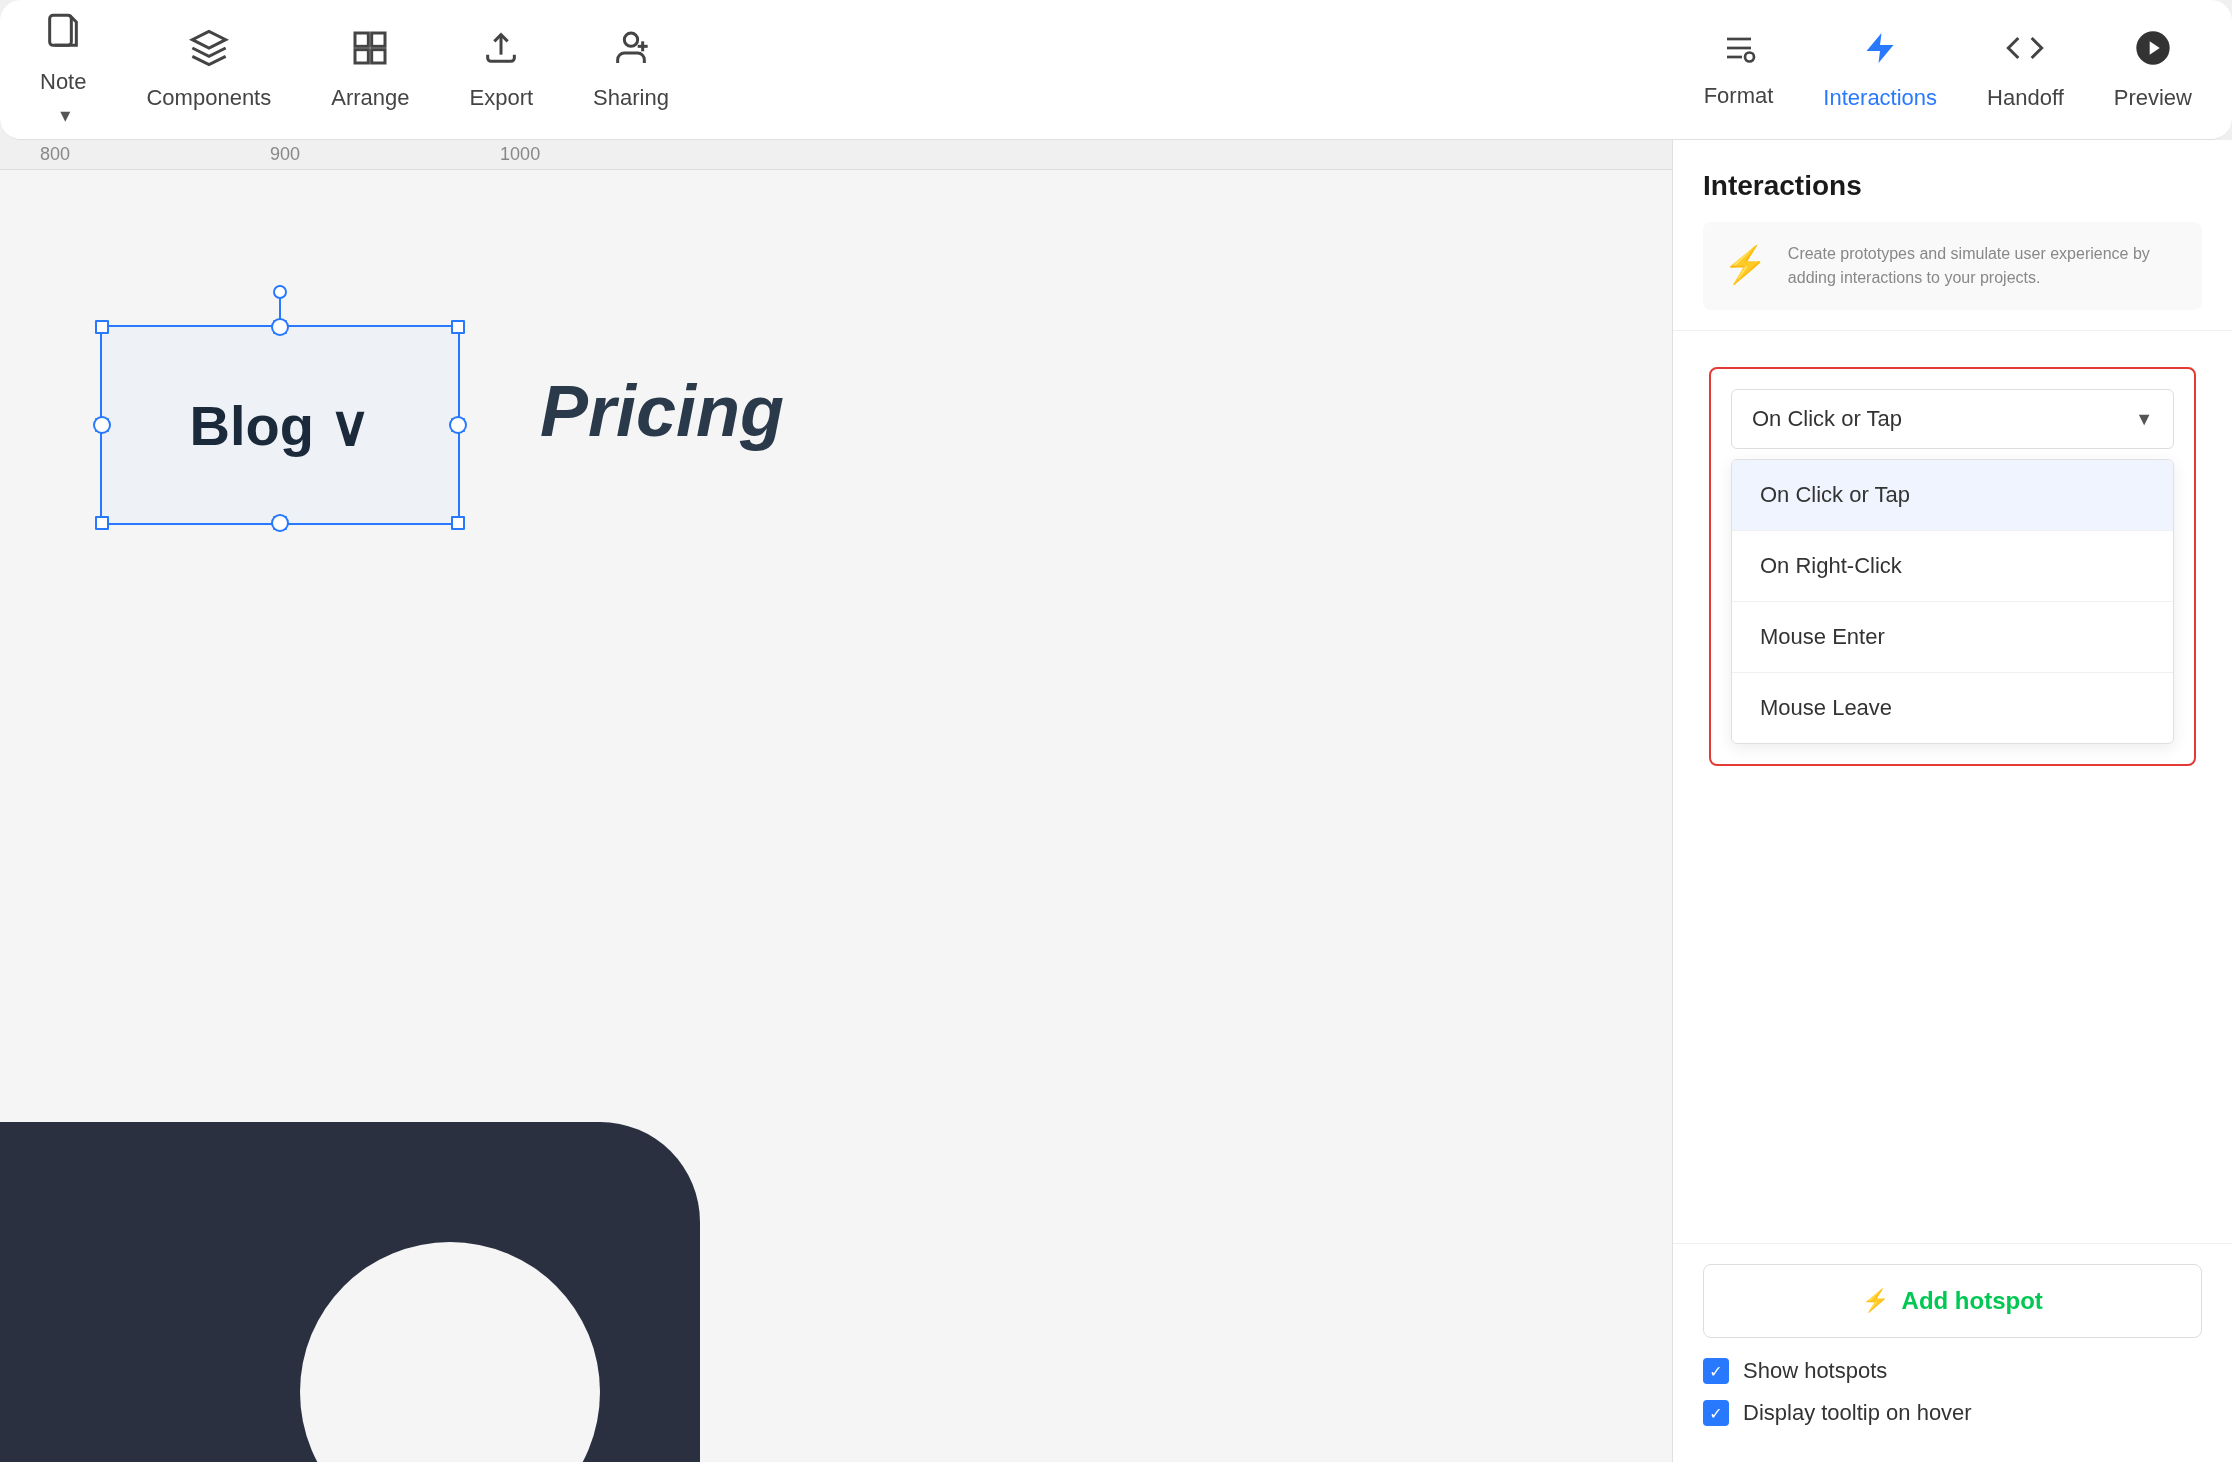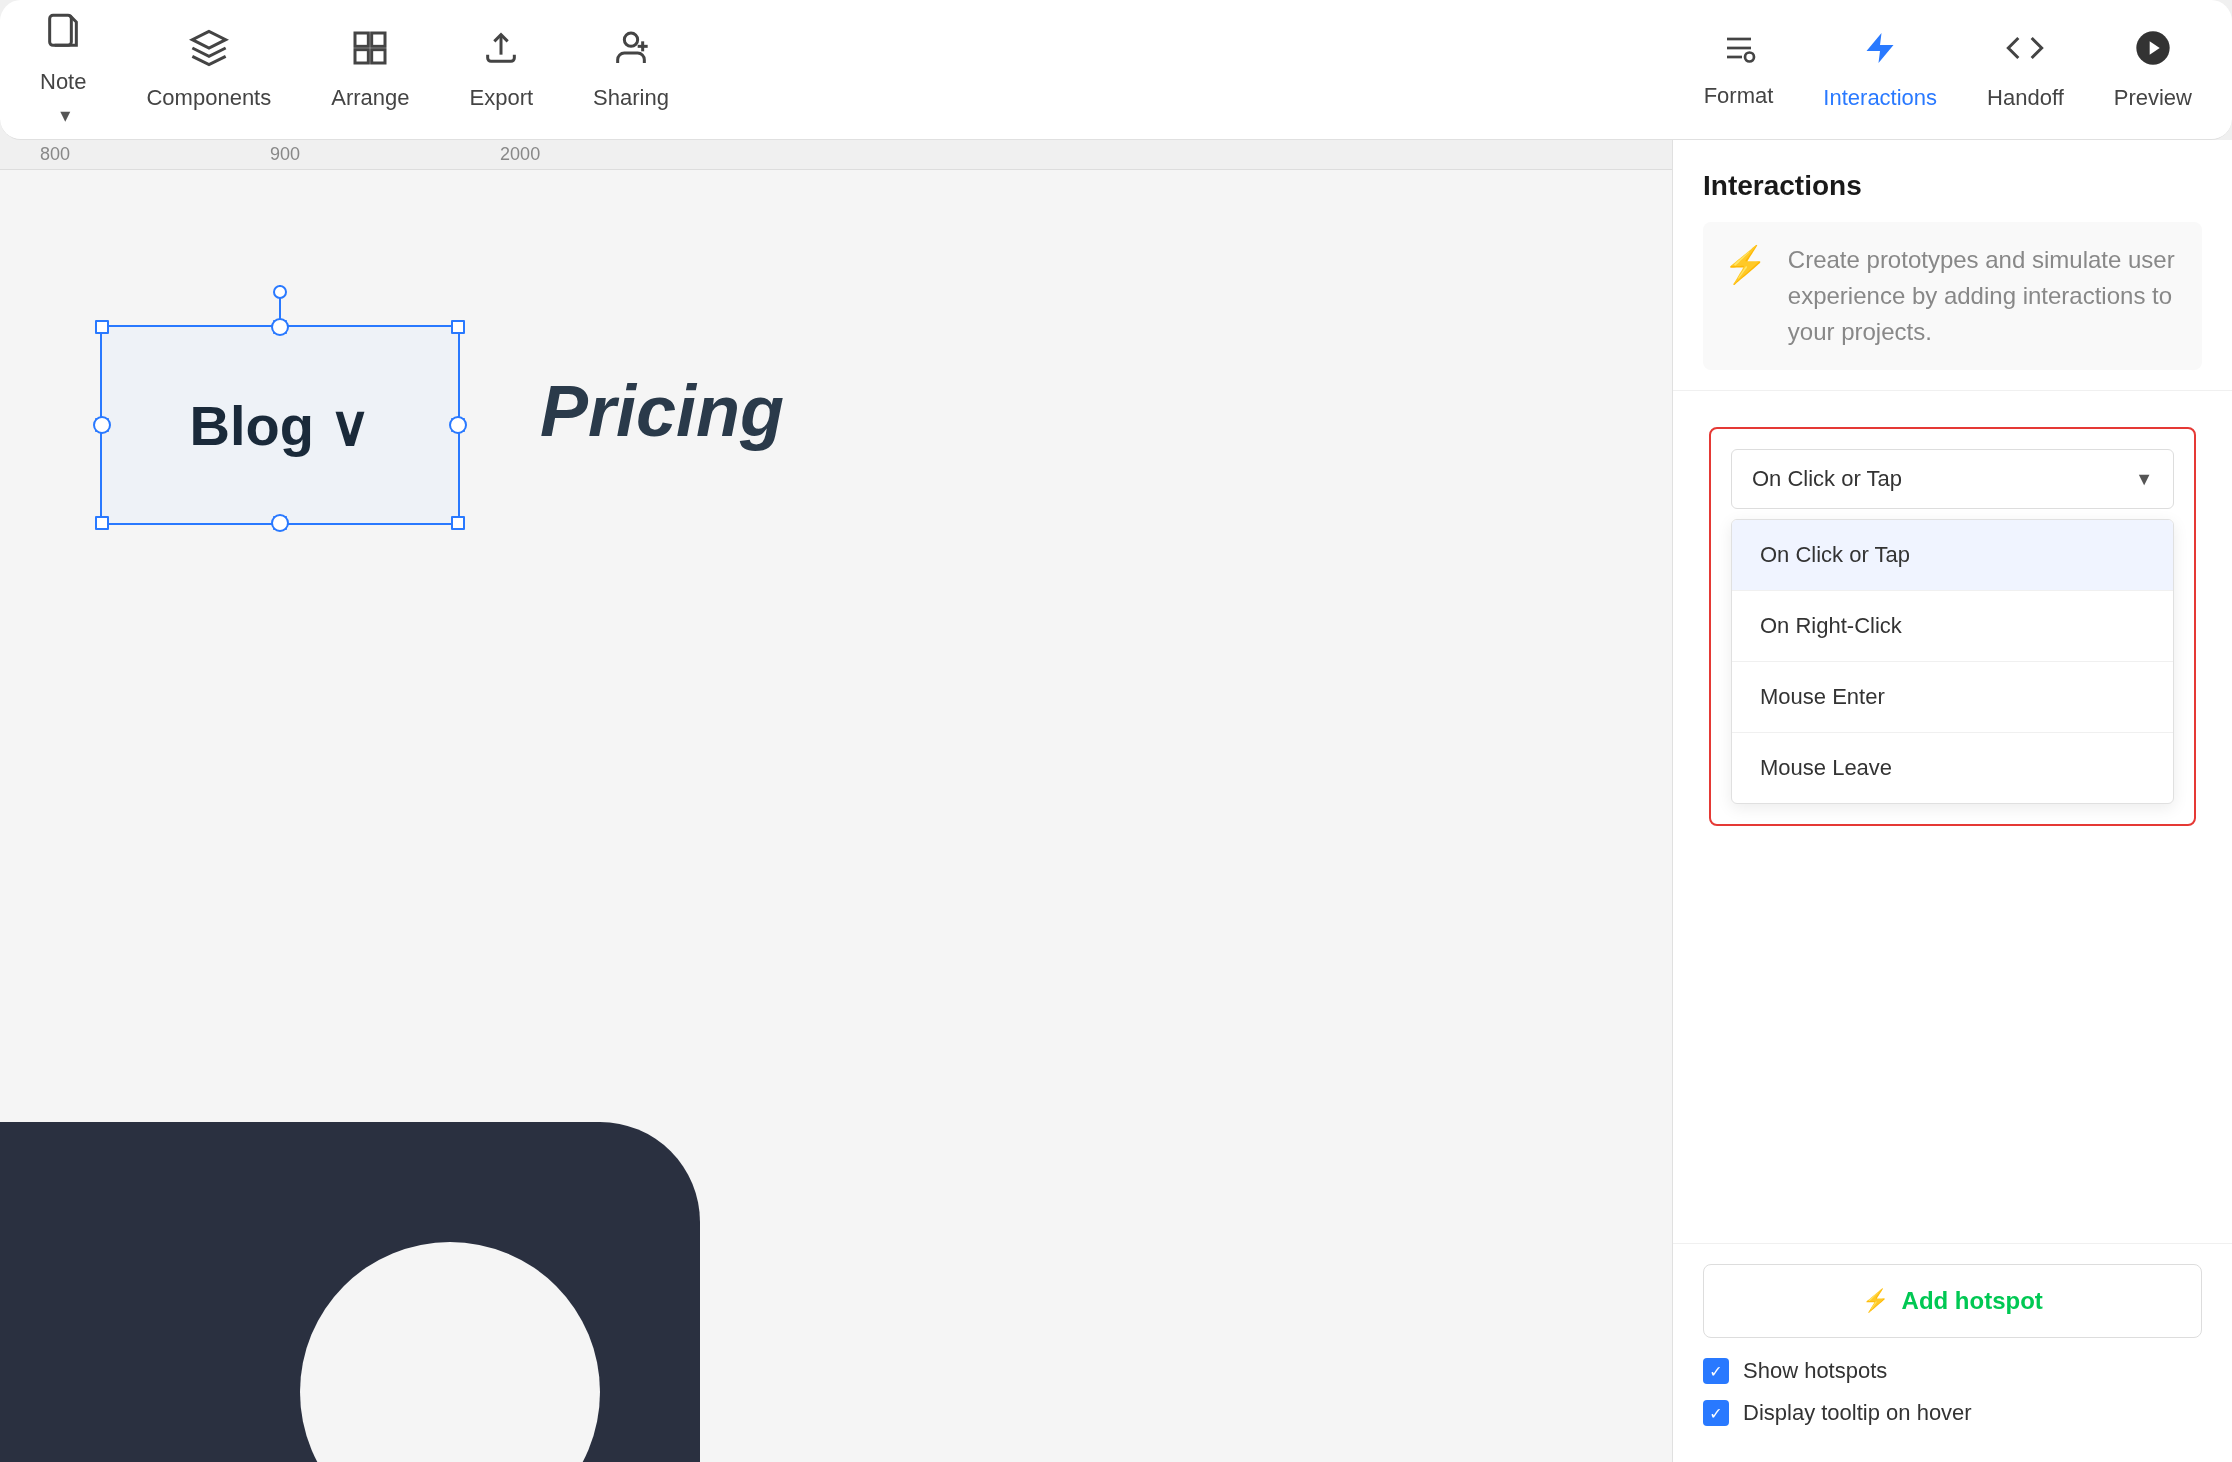--- a/index.html
+++ b/index.html
@@ -239,21 +239,21 @@
       background: #f9f9f9;
       border-radius: 8px;
     }
     .info-icon {
       font-size: 36px;
       color: #00c853;
       flex-shrink: 0;
       margin-top: 2px;
     }
     .info-text {
-      font-size: 24px;
+      font-size: 16px;
       color: #888;
       line-height: 1.5;
     }
 
     
     .dropdown-section {
       border: 2px solid #e53935;
       border-radius: 8px;
       margin: 36px;
       padding: 20px;
@@ -485,21 +485,21 @@
 </div>
 
 <div class="main-layout">
 
   <div class="canvas-area">
 
     <div class="ruler-top">
       <div class="ruler-marks">
         <span class="ruler-mark">800</span>
         <span class="ruler-mark">900</span>
-        <span class="ruler-mark">2000</span>
+        <span class="ruler-mark">1000</span>
       </div>
     </div>
 
     <div class="canvas-content">
 
       <div class="blog-element">
 
         <div class="rotate-line"></div>
         <div class="handle rotate"></div>
 

